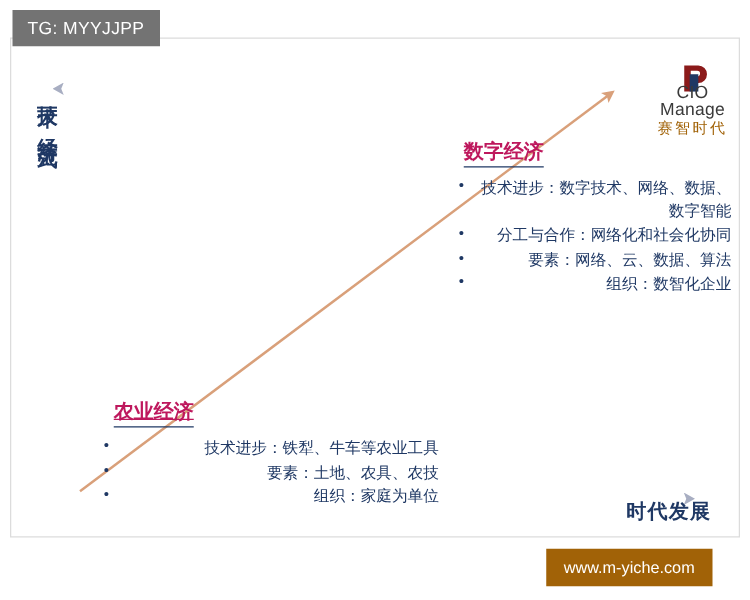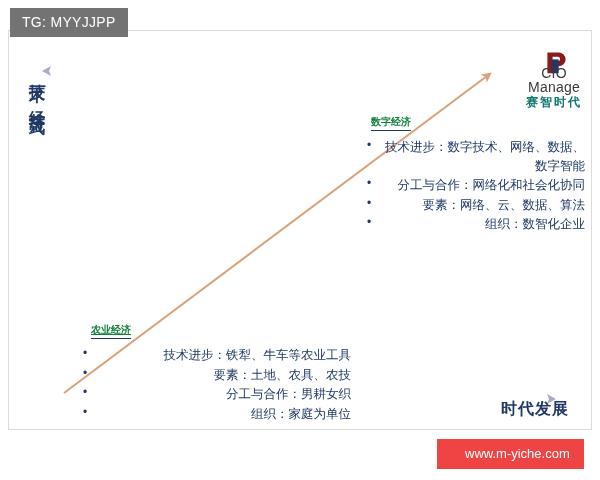--- a/index.html
+++ b/index.html
@@ -77,23 +77,23 @@
     color: #1f3864;
     letter-spacing: 1px;
     white-space: nowrap;
   }
 
   
   .era {
     position: absolute;
   }
   .era-title {
-    font-size: 10px;
+    font-size: 16px;
     font-weight: bold;
-    color: #15803d;
+    color: #be185d;
     border-bottom: 1.5px solid #1f3864;
     display: inline-block;
     padding-bottom: 1px;
     margin-bottom: 7px;
     white-space: nowrap;
   }
   .era-list {
     margin: 0;
     padding: 0;
     list-style: none;
@@ -142,36 +142,36 @@
     font-size: 14px;
     color: #3a3a3a;
     letter-spacing: 0.2px;
     margin-top: -9px;
     position: relative;
     z-index: 2;
   }
   #logo-cn {
     display: block;
     font-size: 12px;
-    font-weight: bold;
-    color: #0f766e;
+    font-weight: normal;
+    color: #a16207;
     letter-spacing: 2px;
     margin-top: 2px;
   }
 
   
   #watermark {
     position: absolute;
     left: 437px;
     top: 439px;
-    background: #ef4444;
+    background: #a16207;
     color: #ffffff;
     font-size: 13px;
     line-height: 1;
-    padding: 8px 14px 9px 28px;
+    padding: 8px 14px 9px 14px;
     white-space: nowrap;
   }
 </style>
 </head>
 <body>
 
 <div id="tg-badge">TG: MYYJJPP</div>
 
 <div id="slide">
 
@@ -200,21 +200,20 @@
   </svg>
 
   <div id="y-axis-label">技术—经济范式</div>
   <div id="x-axis-label">时代发展</div>
 
   <div class="era" id="era-agriculture">
     <div class="era-title">农业经济</div>
     <ul class="era-list">
       <li>技术进步：铁犁、牛车等农业工具</li>
       <li>要素：土地、农具、农技</li>
-      <li>分工与合作：男耕女织</li>
       <li>组织：家庭为单位</li>
     </ul>
   </div>
 
 
   <div class="era" id="era-digital">
     <div class="era-title">数字经济</div>
     <ul class="era-list">
       <li>技术进步：数字技术、网络、数据、数字智能</li>
       <li>分工与合作：网络化和社会化协同</li>

